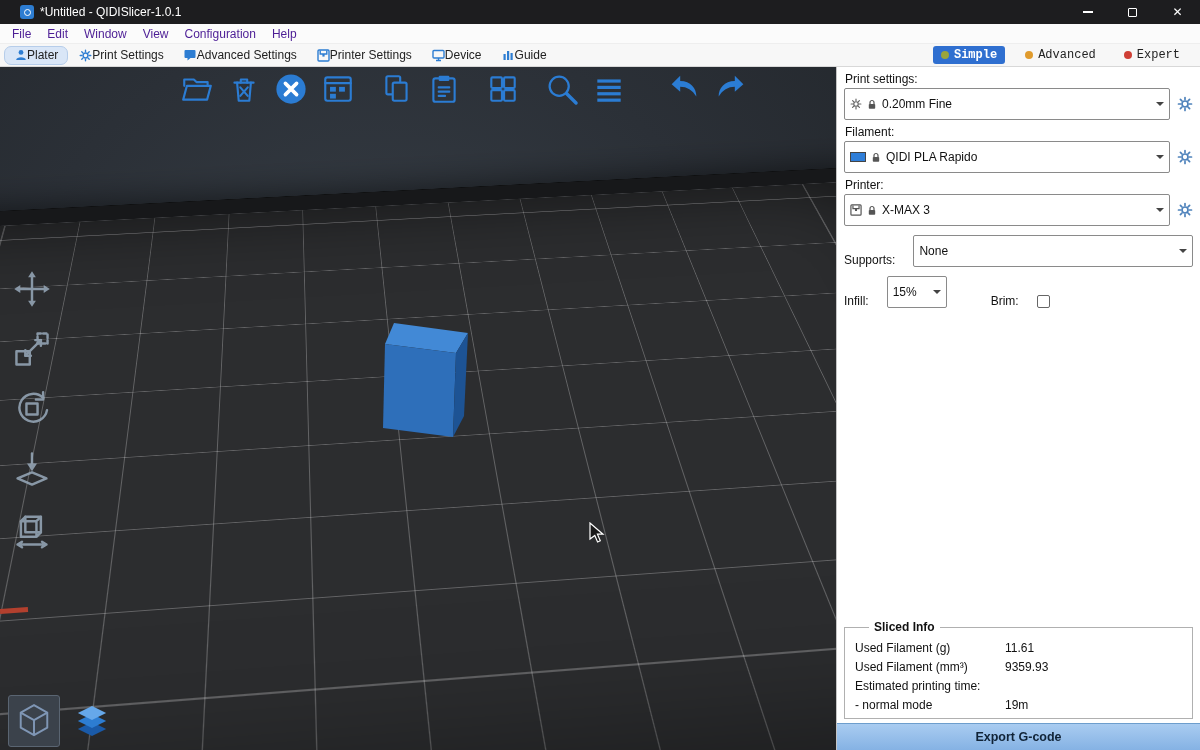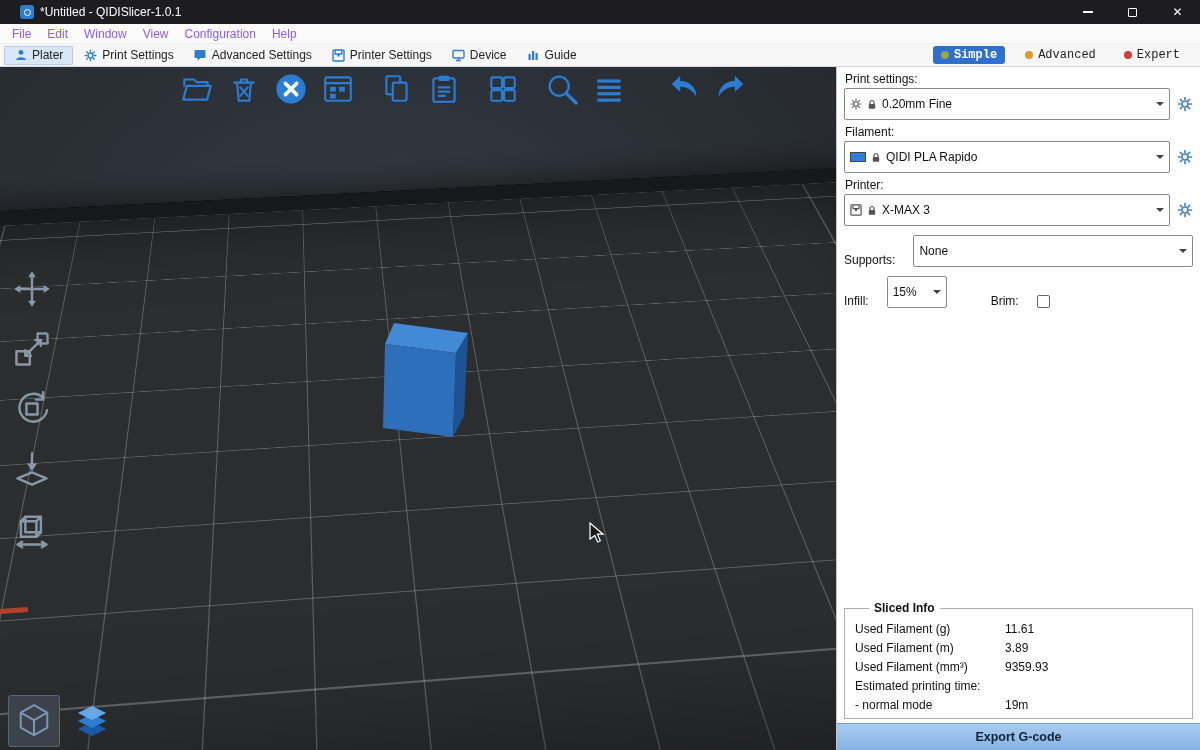--- a/index.html
+++ b/index.html
@@ -11,26 +11,26 @@
   .titlebar { height:24px; background:#1d1d1f; display:flex; align-items:center; color:#fff; font-size:12px; flex:0 0 auto; }
   .titlebar-left { display:flex; align-items:center; gap:6px; padding-left:20px; flex:1; }
   .app-logo { width:14px; height:14px; border-radius:3px; background:#2d7dd2; display:inline-flex; align-items:center; justify-content:center; }
   .app-logo i { width:7px; height:7px; border:1.5px solid #fff; border-radius:50%; display:block; }
   .window-controls { display:flex; height:100%; }
   .wc { width:45px; height:100%; display:flex; align-items:center; justify-content:center; color:#fff; font-size:12px; background:transparent; border:none; }
   .wc .min-glyph { display:block; width:10px; height:1.5px; background:#fff; }
   .wc .max-glyph { display:block; width:9px; height:9px; border:1px solid #fff; border-radius:1px; }
 
   
-  .menubar { height:20px; background:#fbfbfb; display:flex; align-items:center; font-size:12px; color:#8b5cf6; padding-left:4px; flex:0 0 auto; border-bottom:1px solid #eee; }
+  .menubar { height:20px; background:#fbfbfb; display:flex; align-items:center; font-size:12px; color:#4c1d95; padding-left:4px; flex:0 0 auto; border-bottom:1px solid #eee; }
   .menu-item { padding:0 8px; height:100%; display:flex; align-items:center; cursor:default; }
 
   
   .tabbar { height:23px; background:#f7f7f7; border-bottom:1px solid #d8d8d8; display:flex; align-items:center; font-size:12px; color:#222; padding:0 4px; flex:0 0 auto; }
-  .tab { display:flex; align-items:center; gap:5px; padding:2px 9px; margin-right:2px; border-radius:1px; height:19px; }
+  .tab { display:flex; align-items:center; padding:2px 9px; margin-right:2px; border-radius:7px; height:19px; }
   .tab.selected { background:#d9e6f7; border:1px solid #b6cdea; }
   .tab-icon { display:inline-flex; width:13px; height:13px; align-items:center; justify-content:center; }
   .modes { margin-left:auto; display:flex; align-items:center; gap:12px; padding-right:8px;font-family:Liberation Mono, monospace; }
   .mode { display:flex; align-items:center; gap:5px; padding:2px 8px; border-radius:3px; }
   .mode .dot { width:8px; height:8px; border-radius:50%; display:inline-block; }
   .mode.simple { background:#2f6fd0; color:#fff; font-weight:bold; }
   .mode.simple .dot { background:#9aa53c; }
   .mode.advanced .dot { background:#e09b2d; }
   .mode.expert .dot { background:#cf3f35; }
 
@@ -448,24 +448,20 @@
 
       <div class="spacer"></div>
 
       <div class="sliced-info">
         <span class="sliced-title">Sliced Info</span>
         <div class="si-row">
           <span>Used Filament (g)</span>
           <span>11.61</span>
         </div>
         <div class="si-row">
-          <span>Used Filament (m)</span>
-          <span>3.89</span>
-        </div>
-        <div class="si-row">
           <span>Used Filament (mm³)</span>
           <span>9359.93</span>
         </div>
         <div class="si-row full">
           <span>Estimated printing time:</span>
         </div>
         <div class="si-row">
           <span>- normal mode</span>
           <span>19m</span>
         </div>

